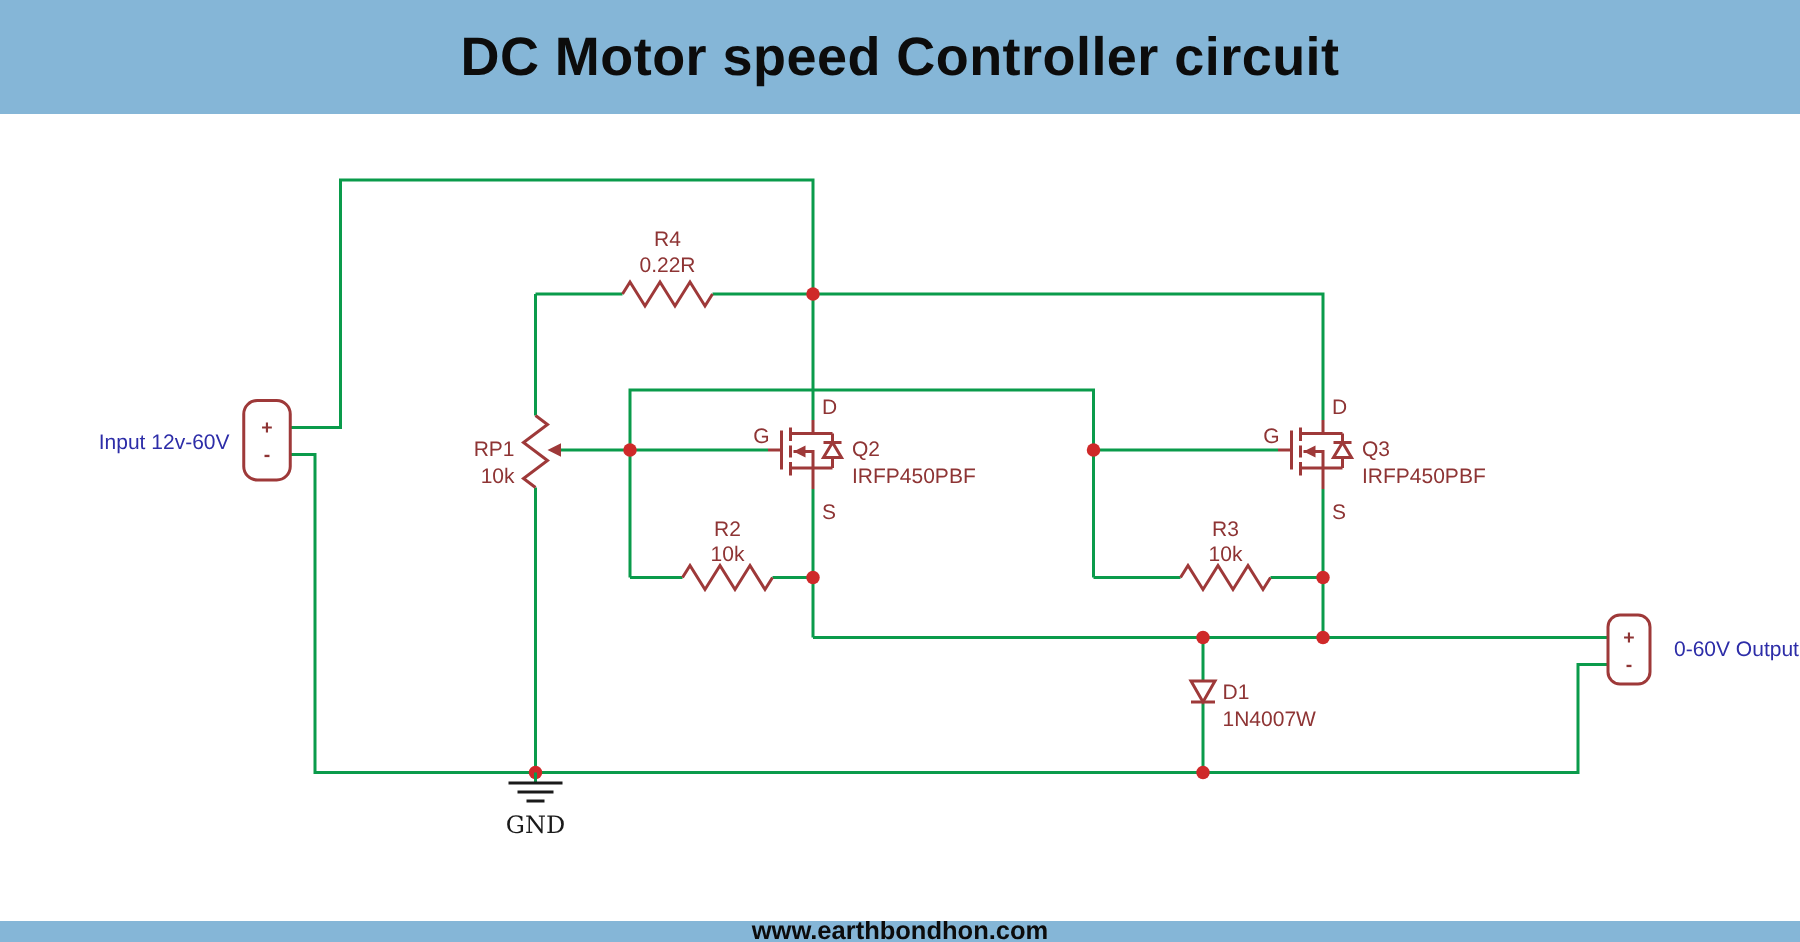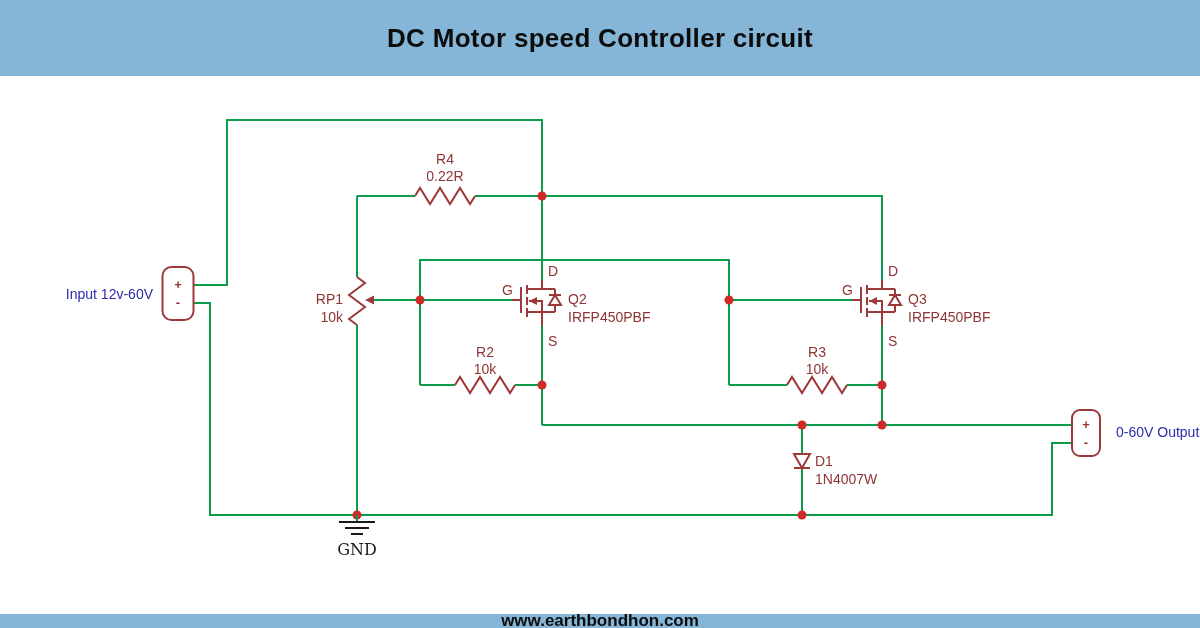--- a/index.html
+++ b/index.html
@@ -1,20 +1,20 @@
 <!DOCTYPE html>
 <html style="--band: #85b6d7; --canvas: #ffffff; --wire: #0a9b4b; --component: #9e3939; --component_text: #8e3434; --junction: #cf2929; --net_text: #2d2da8; --gnd_text: #1a1a1a;"><head>
 <meta charset="utf-8">
 <style>
   html,body{margin:0;padding:0;background:#ffffff;}
   body{width:1200px;height:628px;overflow:hidden;font-family:"Liberation Sans",sans-serif;}
   .page{width:1200px;height:628px;display:flex;flex-direction:column;}
   .band{background:var(--band,#85b6d7);}
   .header{height:76px;display:flex;align-items:center;justify-content:center;}
-  .title{font-size:26px;font-weight:bold;color:#0c0c0c;letter-spacing:.3px;}
+  .title{font-size:36px;font-weight:bold;color:#0c0c0c;letter-spacing:.3px;}
   .main{flex:1;background:var(--canvas,#ffffff);position:relative;padding-left:32px;}
   .footer{height:14px;display:flex;align-items:center;justify-content:center;}
   .site{font-size:17px;font-weight:bold;color:#0c0c0c;}
   svg{display:block;}
   .wire{stroke:var(--wire,#0a9b4b);stroke-width:2;fill:none;}
   .comp{stroke:var(--component,#9e3939);stroke-width:2;fill:none;}
   .comp-fill{fill:var(--component,#9e3939);stroke:none;}
   .dot{fill:var(--junction,#cf2929);stroke:none;}
   .ctext{fill:var(--component_text,#8e3434);font-family:"Liberation Sans",sans-serif;font-size:14px;}
   .ptext{fill:var(--component_text,#8e3434);font-family:"Liberation Sans",sans-serif;font-size:13px;font-weight:bold;}

